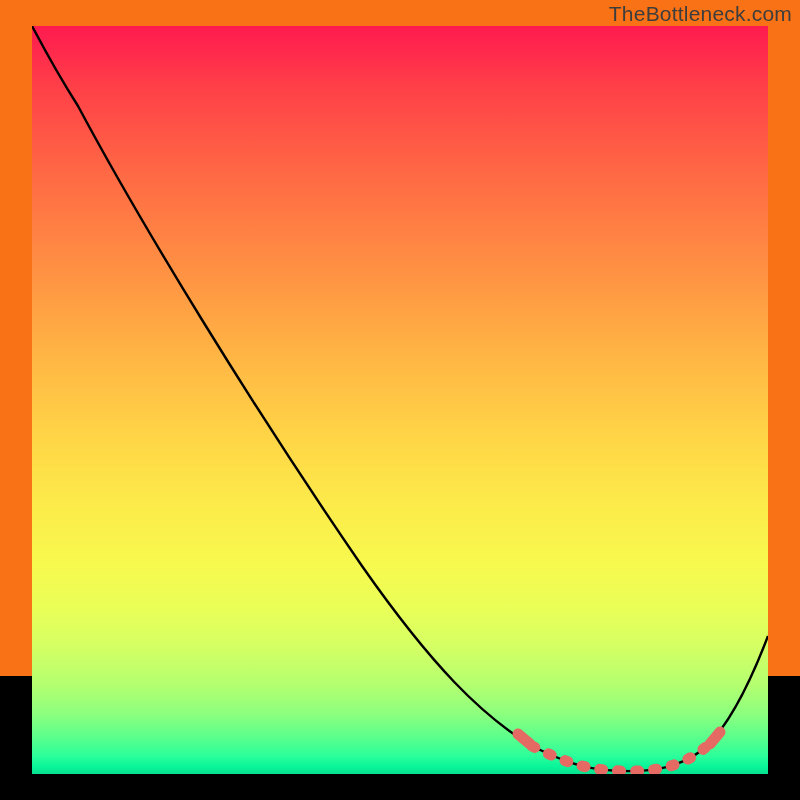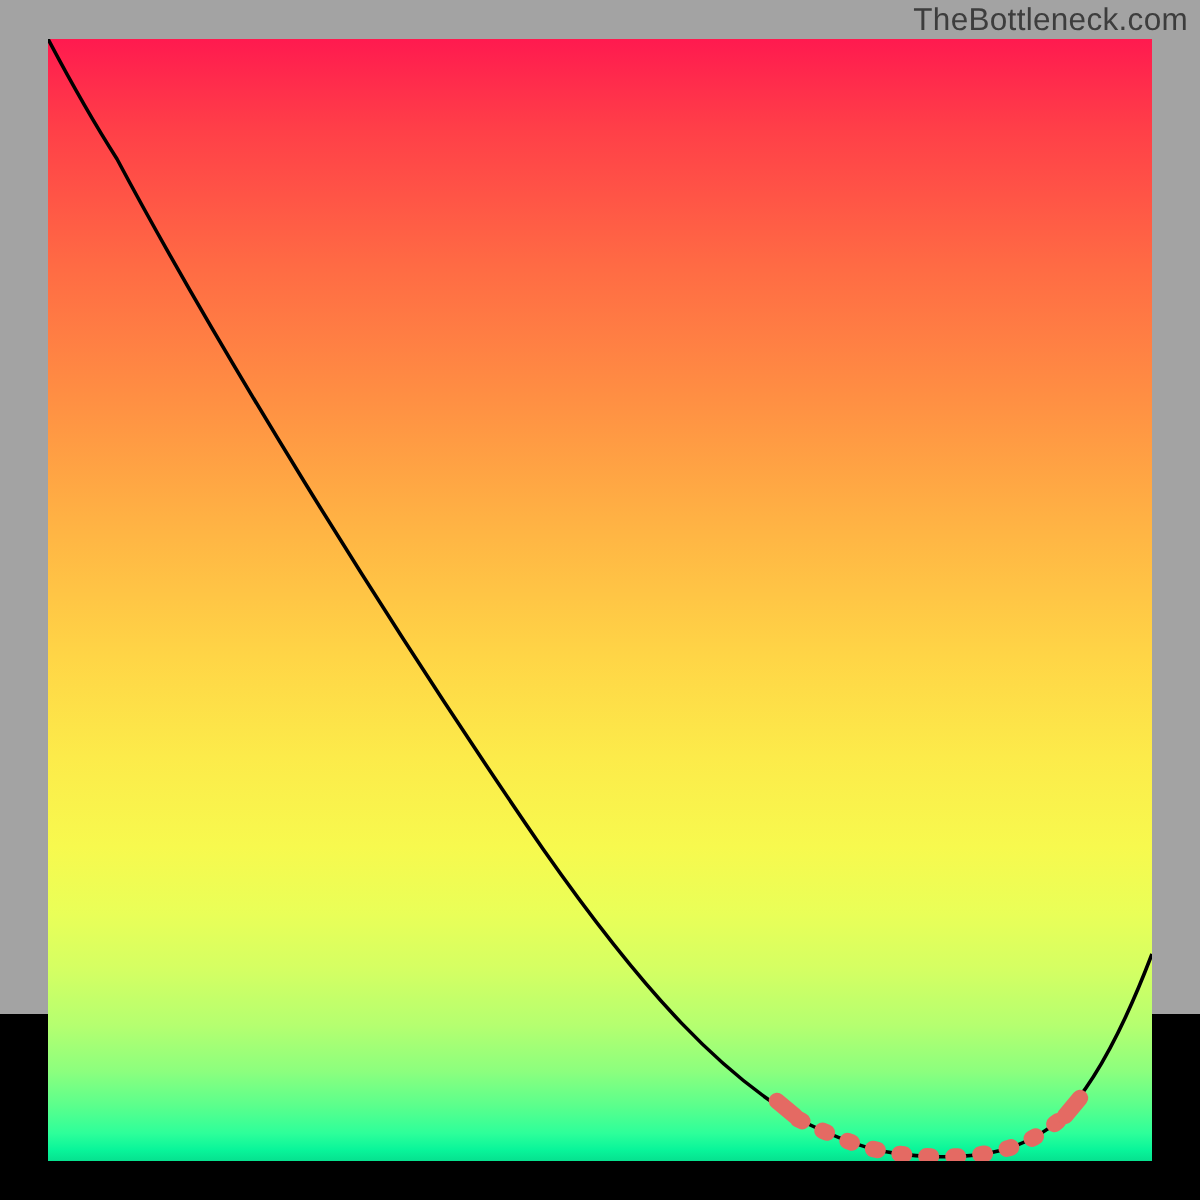--- a/index.html
+++ b/index.html
@@ -8,21 +8,21 @@
     width: 800px;
     height: 800px;
     background: #000;
     overflow: hidden;
     font-family: Arial, Helvetica, sans-serif;
   }
   .frame {
     position: relative;
     width: 800px;
     height: 676px;
-    background: #a3a3a3;
+    background: #f97316;
   }
   .watermark {
     position: absolute;
     top: 2px;
     right: 8px;
     color: #3d3d3d;
     font-size: 21px;
     font-weight: 500;
     letter-spacing: 0.2px;
     z-index: 5;

